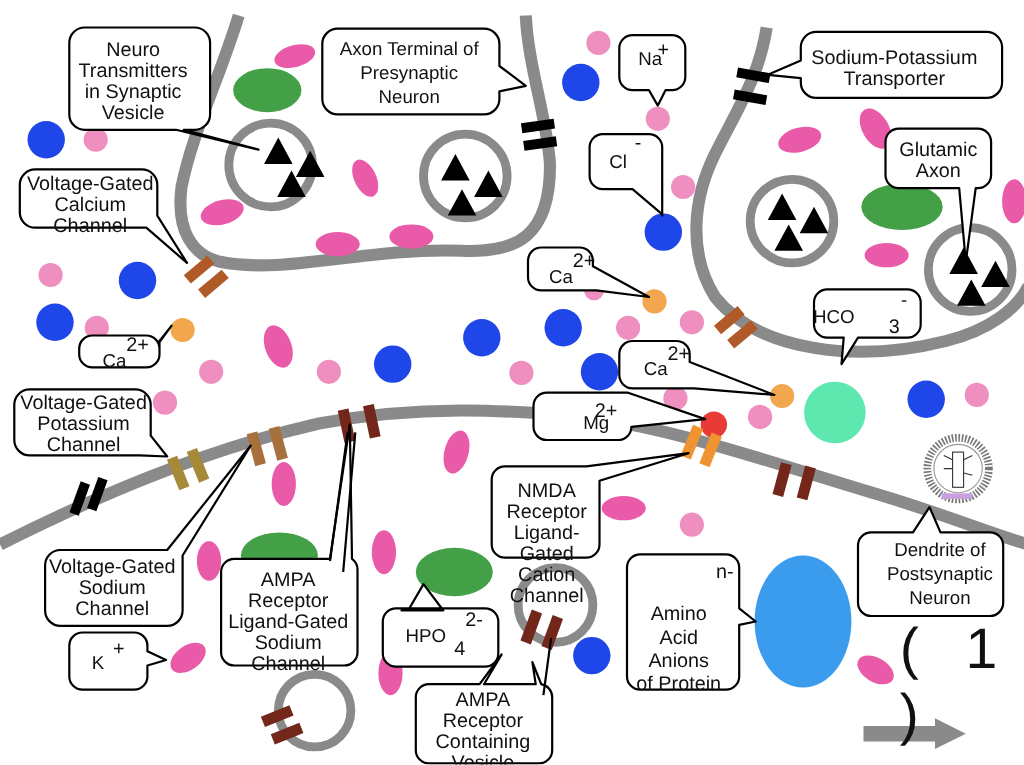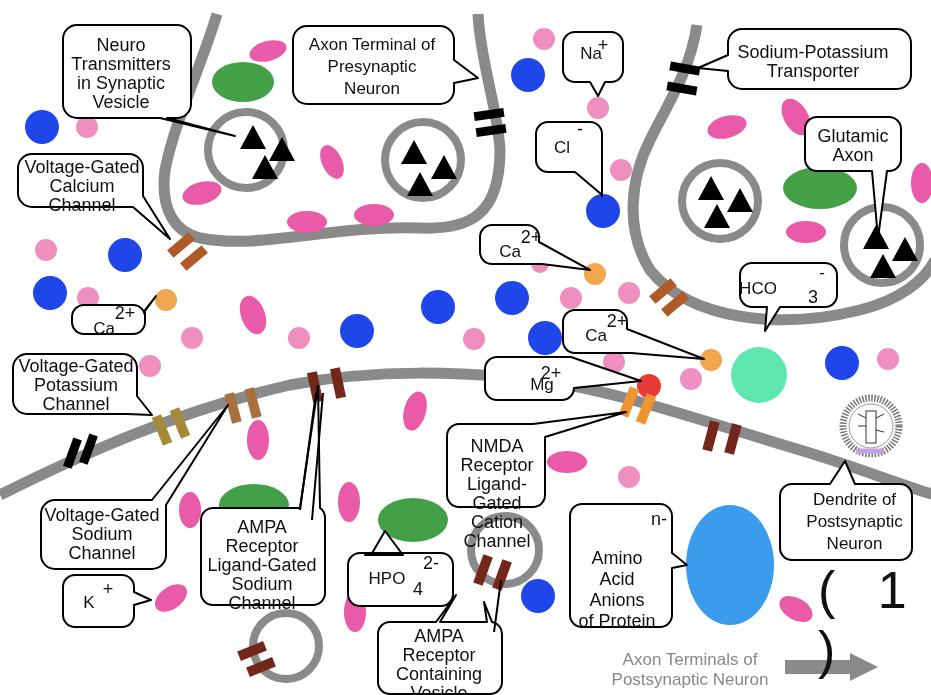--- a/index.html
+++ b/index.html
@@ -236,15 +236,13 @@
 <div class="lbl" style="left:648px;top:510px;width:22px;">n-</div>
 <div class="lbl big" style="left:780px;top:489px;width:149px;">Dendrite of
 Postsynaptic
 Neuron</div>
 <div class="lbl big" style="left:78px;top:592px;width:22px;">K</div>
 <div class="lbl" style="left:101px;top:580px;width:14px;">+</div>
 <div class="lbl" style="left:378px;top:627px;width:122px;">AMPA Receptor
 Containing
 Vesicle</div>
 <div class="num" style="left:818px;top:560px;">( 1 )</div>
-<div class="foot" style="left:600px;top:650px;width:180px;">Axon Terminals of
-Postsynaptic Neuron</div>
 </div>
 
 </body></html>

